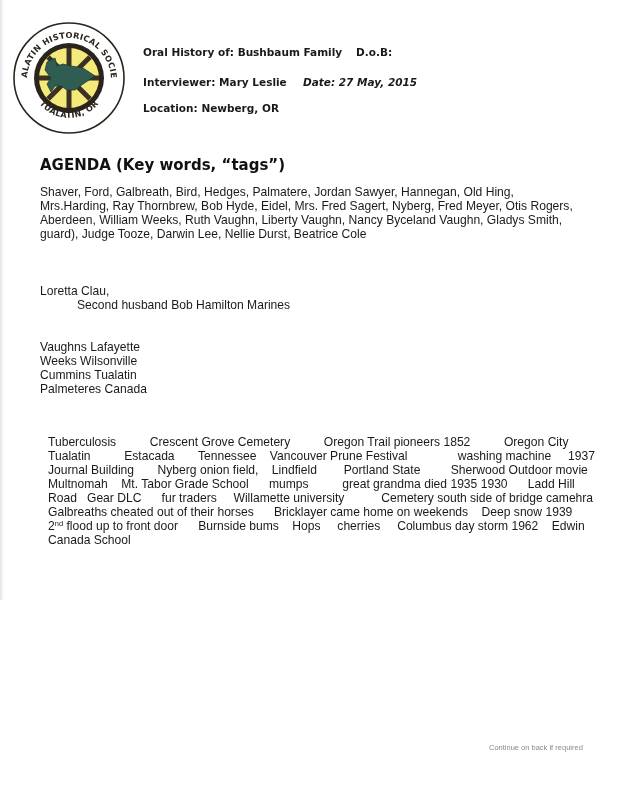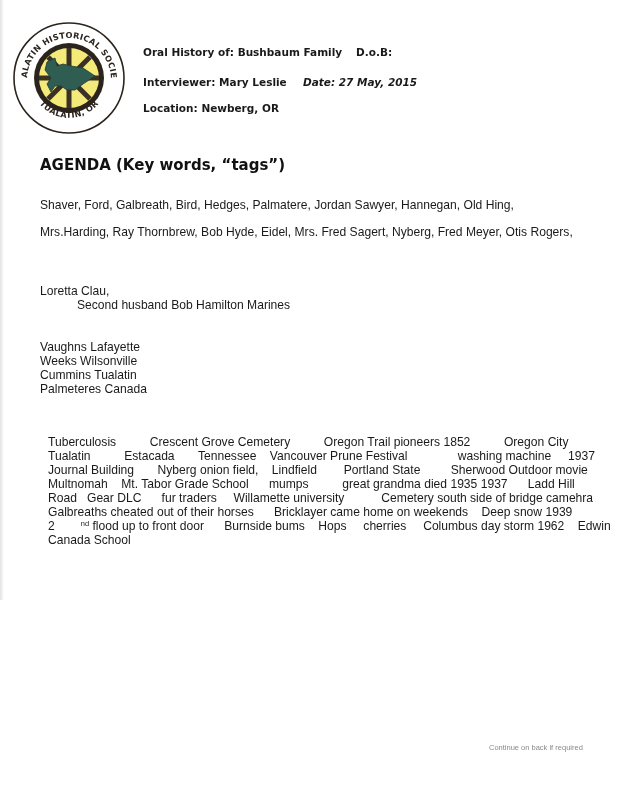--- a/index.html
+++ b/index.html
@@ -38,29 +38,29 @@
       font-weight: bold; font-size: 15px; color: #111;
       white-space: nowrap;
     }
     .body-text {
       font-family: "Liberation Sans", sans-serif;
       font-size: 12.1px; line-height: 14px; color: #1a1a1a;
     }
     .names {
       position: absolute; left: 40px; top: 185px; width: 565px;
     }
-    .names .line { white-space: nowrap; margin-top: 13px; }
+    .names .line { white-space: nowrap; }
     .loretta { position: absolute; left: 40px; top: 284px; }
     .loretta .indent { padding-left: 37px; }
     .places { position: absolute; left: 40px; top: 340px; }
     .tags {
       position: absolute; left: 48px; top: 435px; width: 570px;
     }
     .tags .line { white-space: pre; height: 14px; }
-    sup { font-size: 7.5px; line-height: 0; vertical-align: 4px; padding-left: 26px; }
+    sup { font-size: 7.5px; line-height: 0; vertical-align: 4px; }
     .footer-note {
       position: absolute; left: 489px; top: 743px;
       font-family: "Liberation Sans", sans-serif;
       font-size: 7.5px; color: #8a8a8a; white-space: nowrap;
     }
   </style>
 </head>
 <body>
 
 <div class="page-edge"></div>
@@ -97,38 +97,40 @@
   <div class="row r2">Interviewer: Mary Leslie</div>
   <div class="date">Date:  27 May,  2015</div>
   <div class="row r3">Location:   Newberg, OR</div>
 </div>
 
 <div class="agenda-title">AGENDA (Key words, “tags”)</div>
 
 <div class="names body-text">
   <div class="line">Shaver, Ford, Galbreath, Bird, Hedges, Palmatere, Jordan Sawyer, Hannegan, Old Hing,</div>
   <div class="line">Mrs.Harding,  Ray Thornbrew, Bob Hyde, Eidel, Mrs. Fred Sagert,  Nyberg, Fred Meyer, Otis Rogers,</div>
+  <div class="line">Aberdeen, William Weeks, Ruth Vaughn, Liberty Vaughn, Nancy Byceland Vaughn, Gladys Smith,</div>
+  <div class="line">guard),  Judge Tooze, Darwin Lee, Nellie Durst, Beatrice Cole</div>
 </div>
 
 <div class="loretta body-text">
   <div>Loretta Clau,</div>
   <div class="indent">Second husband Bob Hamilton Marines</div>
 </div>
 
 <div class="places body-text">
   <div>Vaughns Lafayette</div>
   <div>Weeks Wilsonville</div>
   <div>Cummins Tualatin</div>
   <div>Palmeteres Canada</div>
 </div>
 
 <div class="tags body-text">
   <div class="line">Tuberculosis          Crescent Grove Cemetery          Oregon Trail pioneers 1852          Oregon City</div>
   <div class="line">Tualatin          Estacada       Tennessee    Vancouver Prune Festival               washing machine     1937</div>
   <div class="line">Journal Building       Nyberg onion field,    Lindfield        Portland State         Sherwood Outdoor movie</div>
-  <div class="line">Multnomah    Mt. Tabor Grade School      mumps          great grandma died 1935 1937      Ladd Hill</div>
+  <div class="line">Multnomah    Mt. Tabor Grade School      mumps          great grandma died 1935 1930      Ladd Hill</div>
   <div class="line">Road   Gear DLC      fur traders     Willamette university           Cemetery south side of bridge camehra</div>
   <div class="line">Galbreaths cheated out of their horses      Bricklayer came home on weekends    Deep snow 1939</div>
   <div class="line"><span>2</span><sup>nd</sup><span> flood up to front door      Burnside bums    Hops     cherries     Columbus day storm 1962    Edwin</span></div>
   <div class="line">Canada School</div>
 </div>
 
 <div class="footer-note">Continue on back if required</div>
 
 </body></html>

